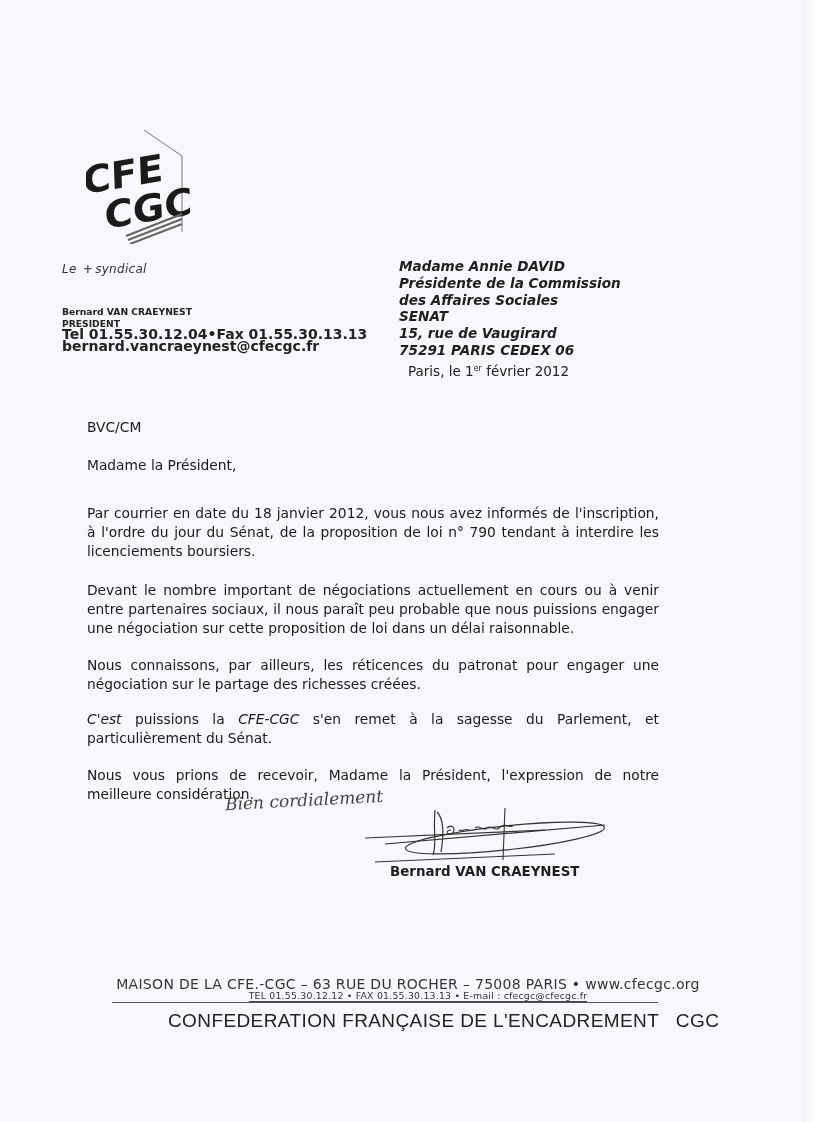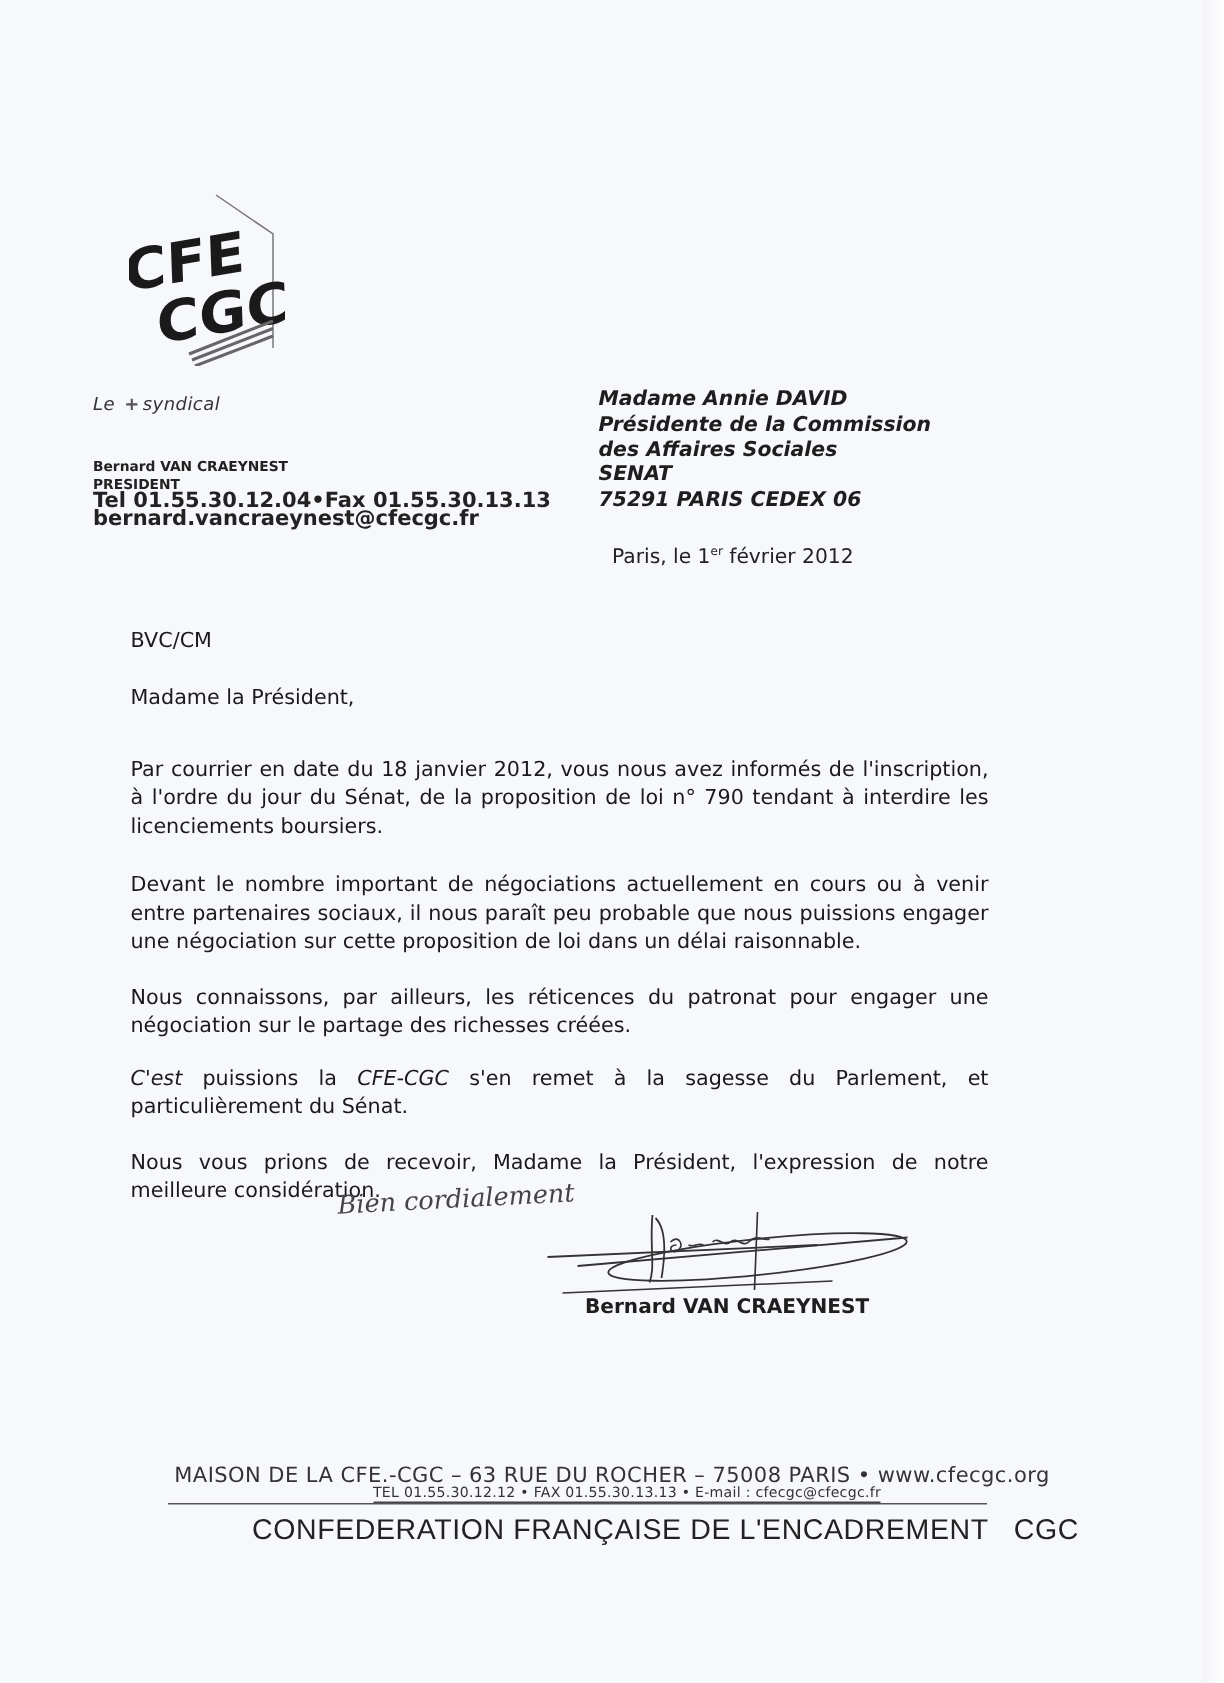--- a/index.html
+++ b/index.html
@@ -93,20 +93,21 @@
   <div class="b">PRESIDENT</div>
   <div class="b t">Tel 01.55.30.12.04•Fax 01.55.30.13.13</div>
   <div class="b t">bernard.vancraeynest@cfecgc.fr</div>
 </div>
 
 <div class="abs recipient">
   <div>Madame Annie DAVID</div>
   <div>Présidente de la Commission</div>
   <div>des Affaires Sociales</div>
   <div>SENAT</div>
+  <div>15, rue de Vaugirard</div>
   <div>75291 PARIS CEDEX 06</div>
 </div>
 
 <div class="abs dateline"><span>Paris, le 1</span><sup>er</sup><span> février 2012</span></div>
 
 <div class="abs letter ref">BVC/CM</div>
 <div class="abs letter salutation">Madame la Président,</div>
 <p class="abs letter p1">Par courrier en date du 18 janvier 2012, vous nous avez informés de l'inscription, à l'ordre du jour du Sénat, de la proposition de loi n° 790 tendant à interdire les licenciements boursiers.</p>
 <p class="abs letter p2">Devant le nombre important de négociations actuellement en cours ou à venir entre partenaires sociaux, il nous paraît peu probable que nous puissions engager une négociation sur cette proposition de loi dans un délai raisonnable.</p>
 <p class="abs letter p3">Nous connaissons, par ailleurs, les réticences du patronat pour engager une négociation sur le partage des richesses créées.</p>

